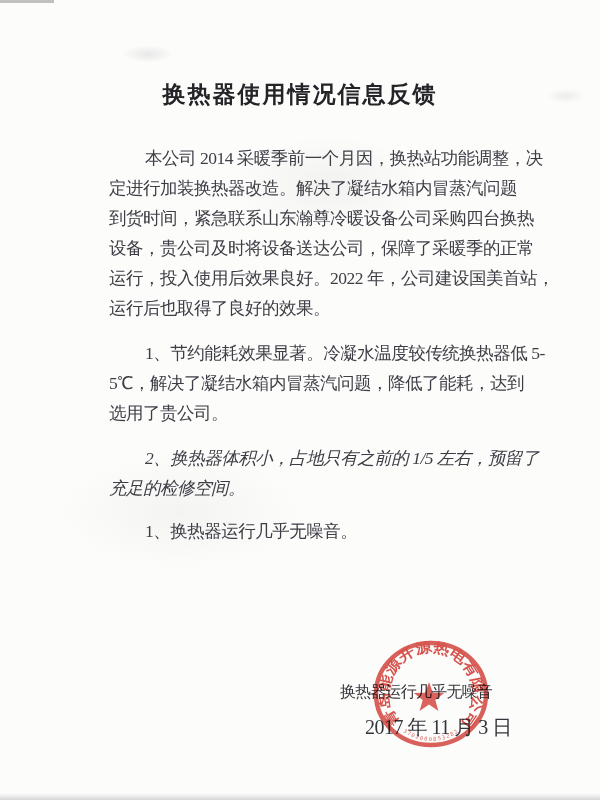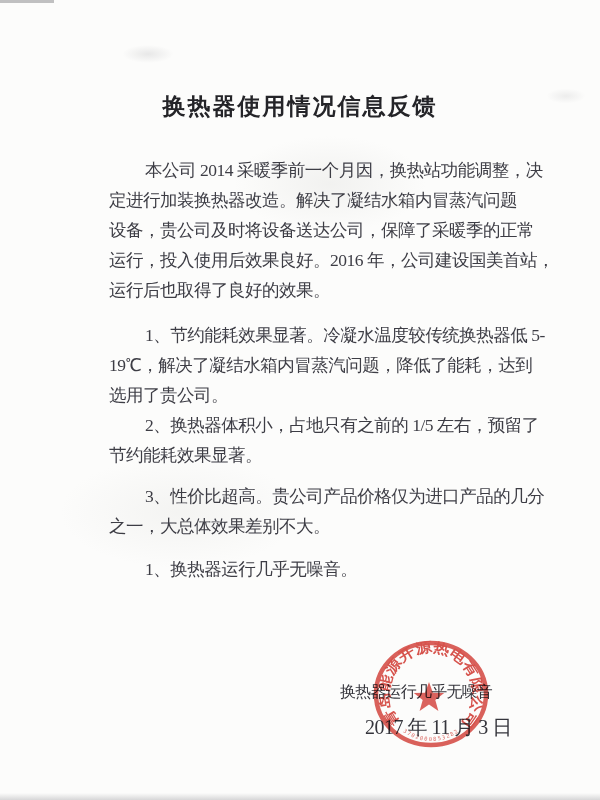--- a/index.html
+++ b/index.html
@@ -19,21 +19,21 @@
   }
   .scan-edge-top{
     position:absolute;left:0;top:0;width:54px;height:3px;
     background:#8e8e92;opacity:.55;
   }
   .scan-edge-bottom{
     position:absolute;left:0;bottom:0;width:100%;height:7px;
     background:linear-gradient(to bottom, rgba(0,0,0,0), rgba(118,118,124,.28));
   }
   .doc-title{
-    margin:16px;
+    margin:4px;
     padding-top:76px;
     text-align:center;
     font-family:"Liberation Sans", sans-serif;
     font-size:23px;
     line-height:28px;
     font-weight:bold;
     letter-spacing:2px;
     color:#242428;
   }
   .doc-body{
@@ -43,21 +43,21 @@
   .para{margin:0;}
   .para .line{
     display:block;
     white-space:nowrap;
     font-size:17.5px;
     line-height:30px;
     letter-spacing:-0.5px;
   }
   .para .line:first-child{text-indent:36px;}
   .para-2{margin-top:15px;}
-  .para-3{}
+  .para-3{margin-top:15px;font-style:italic;}
   .para-4{margin-top:11px;}
   .para-5{margin-top:13px;}
   .signature-company{
     position:absolute;
     left:340px;top:682px;
     font-size:16px;
     letter-spacing:-0.8px;
     color:#35353c;
     z-index:2;
     white-space:nowrap;
@@ -86,36 +86,33 @@
 <div class="page">
 
   <div class="scan-edge-top"></div>
 
   <h1 class="doc-title">换热器使用情况信息反馈</h1>
 
   <div class="doc-body">
     <p class="para para-1">
       <span class="line">本公司 2014 采暖季前一个月因，换热站功能调整，决</span>
       <span class="line">定进行加装换热器改造。解决了凝结水箱内冒蒸汽问题</span>
+      <span class="line">到货时间，紧急联系山东瀚尊冷暖设备公司采购四台换热</span>
       <span class="line">设备，贵公司及时将设备送达公司，保障了采暖季的正常</span>
-      <span class="line">运行，投入使用后效果良好。2016 年，公司建设国美首站，</span>
+      <span class="line">运行，投入使用后效果良好。2022 年，公司建设国美首站，</span>
       <span class="line">运行后也取得了良好的效果。</span>
     </p>
     <p class="para para-2">
       <span class="line">1、节约能耗效果显著。冷凝水温度较传统换热器低 5-</span>
-      <span class="line">19℃，解决了凝结水箱内冒蒸汽问题，降低了能耗，达到</span>
+      <span class="line">5℃，解决了凝结水箱内冒蒸汽问题，降低了能耗，达到</span>
       <span class="line">选用了贵公司。</span>
     </p>
     <p class="para para-3">
       <span class="line">2、换热器体积小，占地只有之前的 1/5 左右，预留了</span>
-      <span class="line">节约能耗效果显著。</span>
-    </p>
-    <p class="para para-4">
-      <span class="line">3、性价比超高。贵公司产品价格仅为进口产品的几分</span>
-      <span class="line">之一，大总体效果差别不大。</span>
+      <span class="line">充足的检修空间。</span>
     </p>
     <p class="para para-5">
       <span class="line">1、换热器运行几乎无噪音。</span>
     </p>
   </div>
 
   <div class="signature-company">换热器运行几乎无噪音</div>
   <div class="signature-date">2017 年 11 月 3 日</div>
 
   <svg class="seal" viewBox="0 0 118 109" preserveAspectRatio="none" xmlns="http://www.w3.org/2000/svg">

